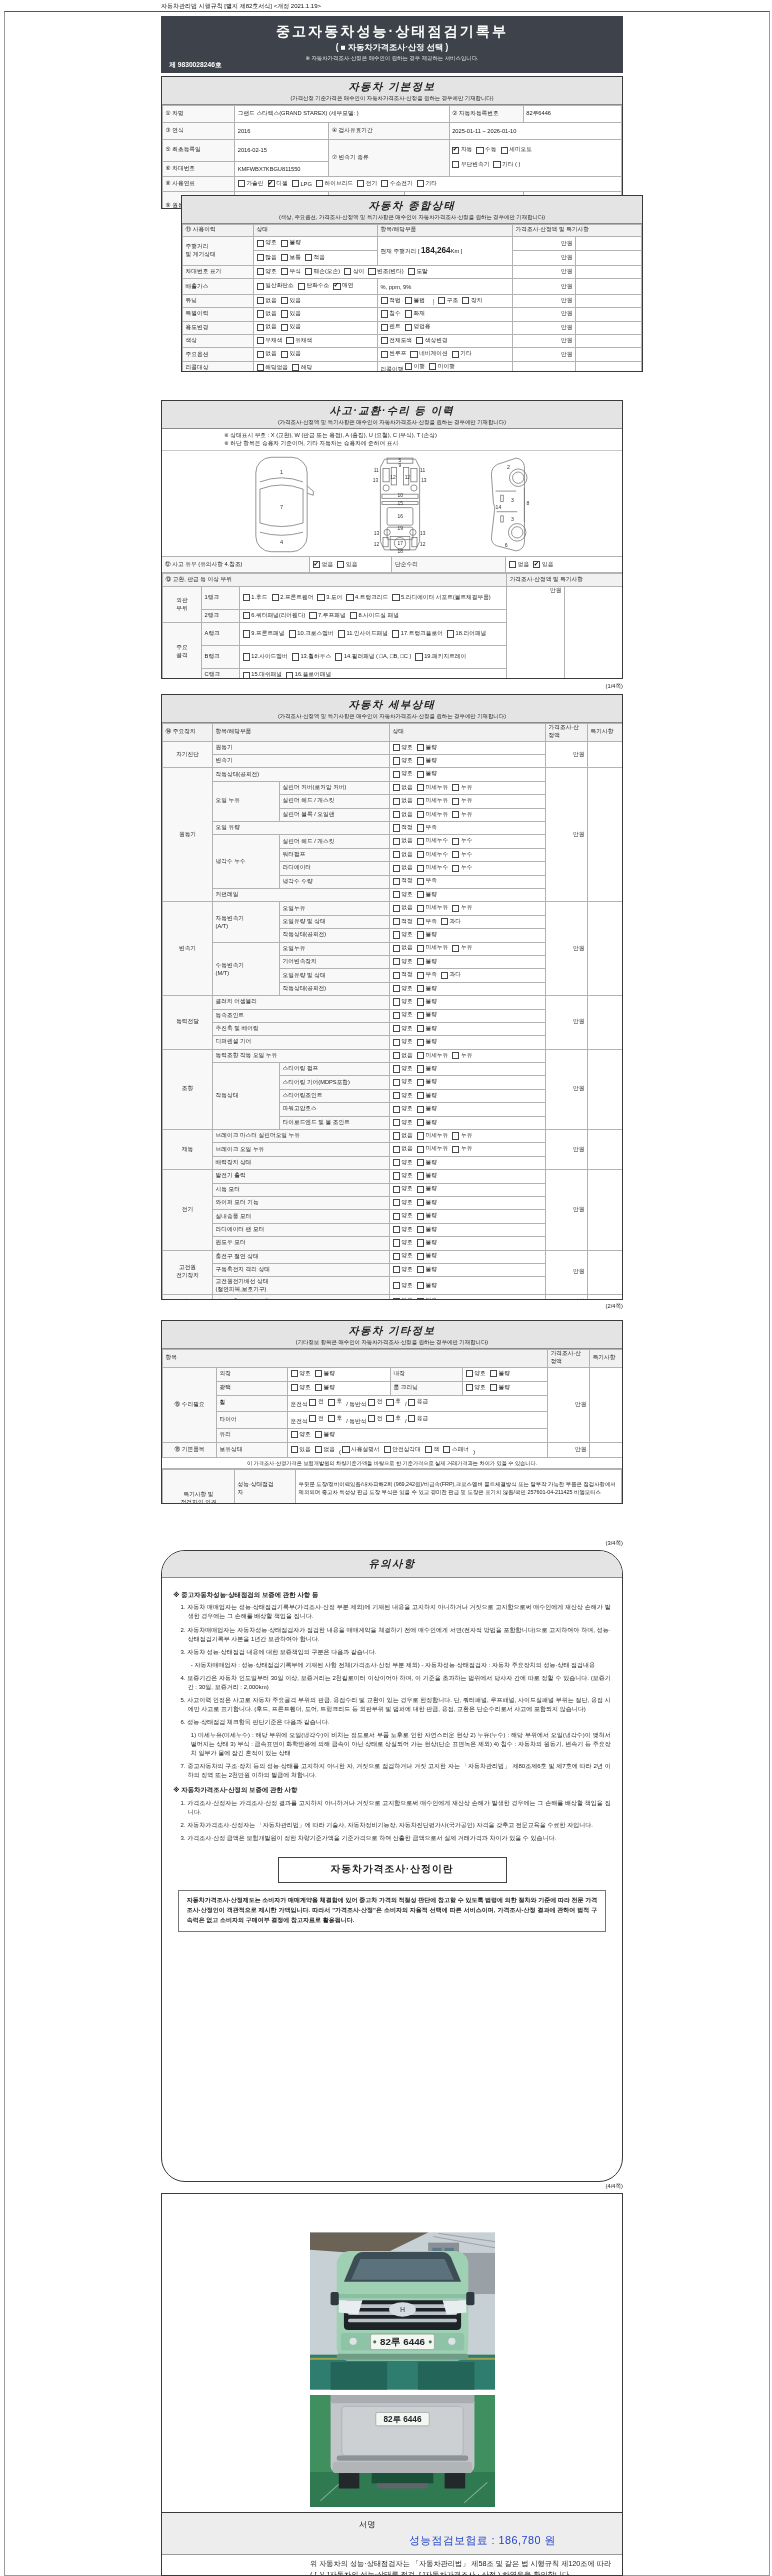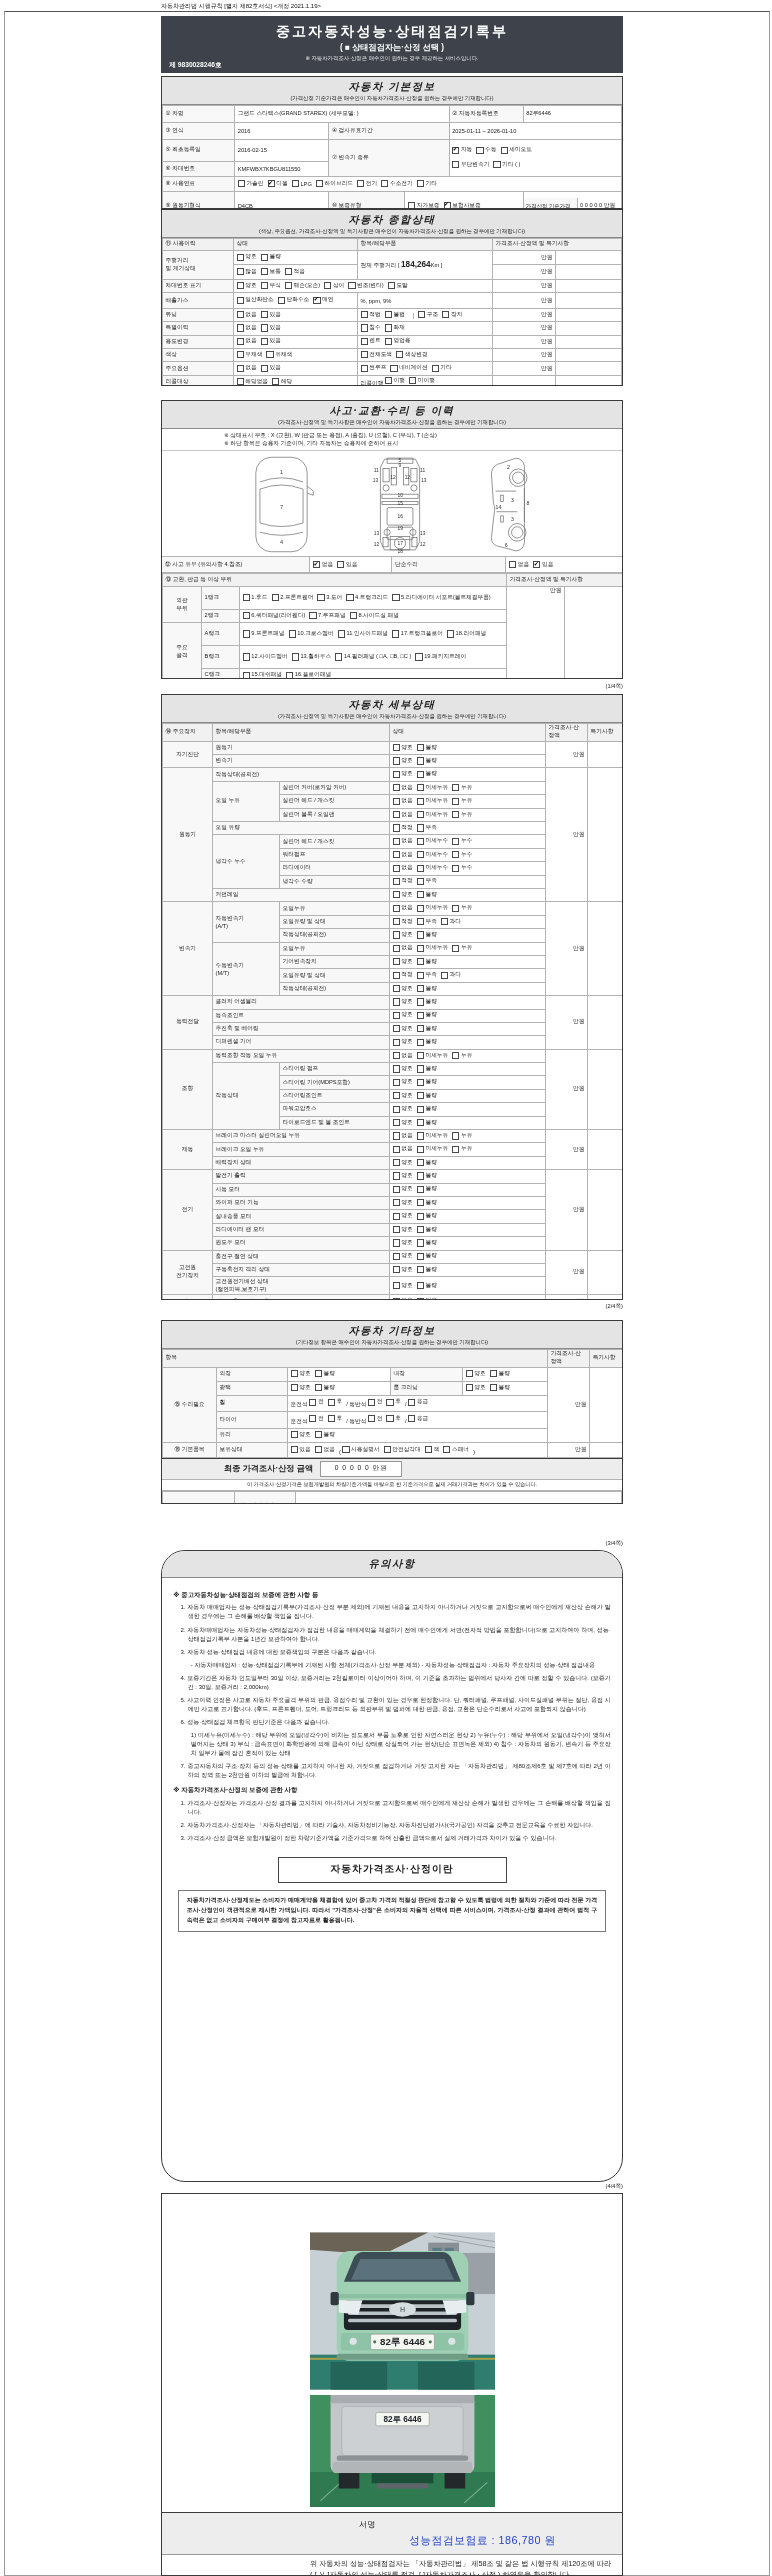--- a/index.html
+++ b/index.html
@@ -42,21 +42,21 @@
   .fee{color:#2244cc;font-size:10.8px;letter-spacing:0.5px;}
 </style>
 </head>
 <body>
 
 <div class="frame"></div>
 <div class="caption">자동차관리법 시행규칙 [별지 제82호서식] &lt;개정 2021.1.19&gt;</div>
 
 <div class="band">
   <div class="t">중고자동차성능·상태점검기록부</div>
-  <div class="s">( ■ 상태점검자는·산정 선택 )</div>
+  <div class="s">( ■ 자동차가격조사·산정 선택 )</div>
   <div class="n">※ 자동차가격조사·산정은 매수인이 원하는 경우 제공하는 서비스입니다.</div>
   <div class="d">제 9830028246호</div>
 </div>
 
 <div class="sec" style="top:76px;height:133px;">
   <div class="sec-head">
     <div class="sec-title">자동차 기본정보</div>
     <div class="sec-note">(가격산정 기준가격은 매수인이 자동차가격조사·산정을 원하는 경우에만 기재합니다)</div>
   </div>
   <table id="basic-table">
@@ -152,21 +152,21 @@
         <div style="display:flex;height:100%;align-items:center">
           <div class="lab" style="width:49px;padding:4.6px 2.1px;border-right:0.5px solid #b3b3b3;font-size:5.4px">가격산정 기준가격</div>
           <div style="padding:0 2.1px">0 0 0 0 0 만원</div>
         </div>
       </td>
     </tr>
   </tbody>
     </table>
 </div>
 
-<div class="sec" style="top:209px;height:177px;">
+<div class="sec" style="top:195px;height:177px;margin-left:20px;">
   <div class="sec-head">
     <div class="sec-title">자동차 종합상태</div>
     <div class="sec-note">(색상, 주요옵션, 가격조사·산정액 및 특기사항은 매수인이 자동차가격조사·산정을 원하는 경우에만 기재합니다)</div>
   </div>
   <div id="overall-table-holder">
       <table>
         <colgroup>
           <col style="width: 71px;">
           <col style="width: 124px;">
           <col style="width: 135px;">
@@ -1252,24 +1252,20 @@
               </span><span class="cb">
                 <span class="bx"></span>
                 <span>스패너</span>
               </span><span>) </span></td>
             <td class="mw">만원</td>
             <td></td>
           </tr>
         </tbody>
       </table>
     </div>
-  <div style="display:flex;align-items:center;height:19.6px;background:#ededed;border-bottom:0.5px solid #b3b3b3;border-top:1px solid #3a3a3a">
-    <div style="font-size:8.2px;font-weight:bold;padding:0 7.2px 0 62px">최종 가격조사·산정 금액</div>
-    <div style="border:0.5px solid #999;background:#fff;padding:2.1px 13.4px;font-size:6.7px;letter-spacing:1px">0 0 0 0 0 만원</div>
-  </div>
   <div style="font-size:5.2px;text-align:center;padding:1.5px 0;border-bottom:0.5px solid #b3b3b3">이 가격조사·산정가격은 보험개발원의 차량기준가액을 바탕으로 한 기준가격으로 실제 거래가격과는 차이가 있을 수 있습니다.</div>
   <table>
     <colgroup>
         <col style="width:72px">
         <col style="width:61px">
         <col>
       </colgroup>
     <tbody>
         <tr style="height:38px">
       <td class="lab ctr" rowspan="2">특기사항 및

